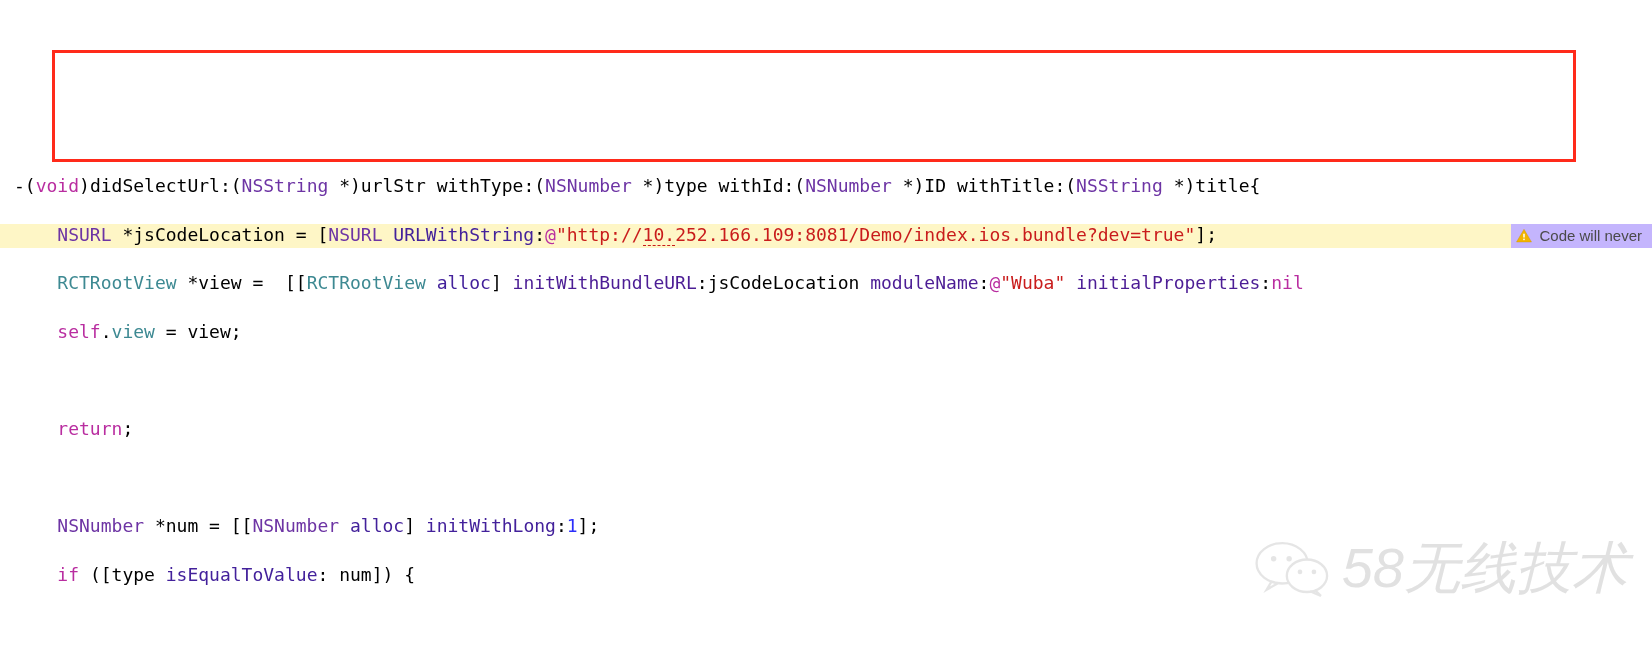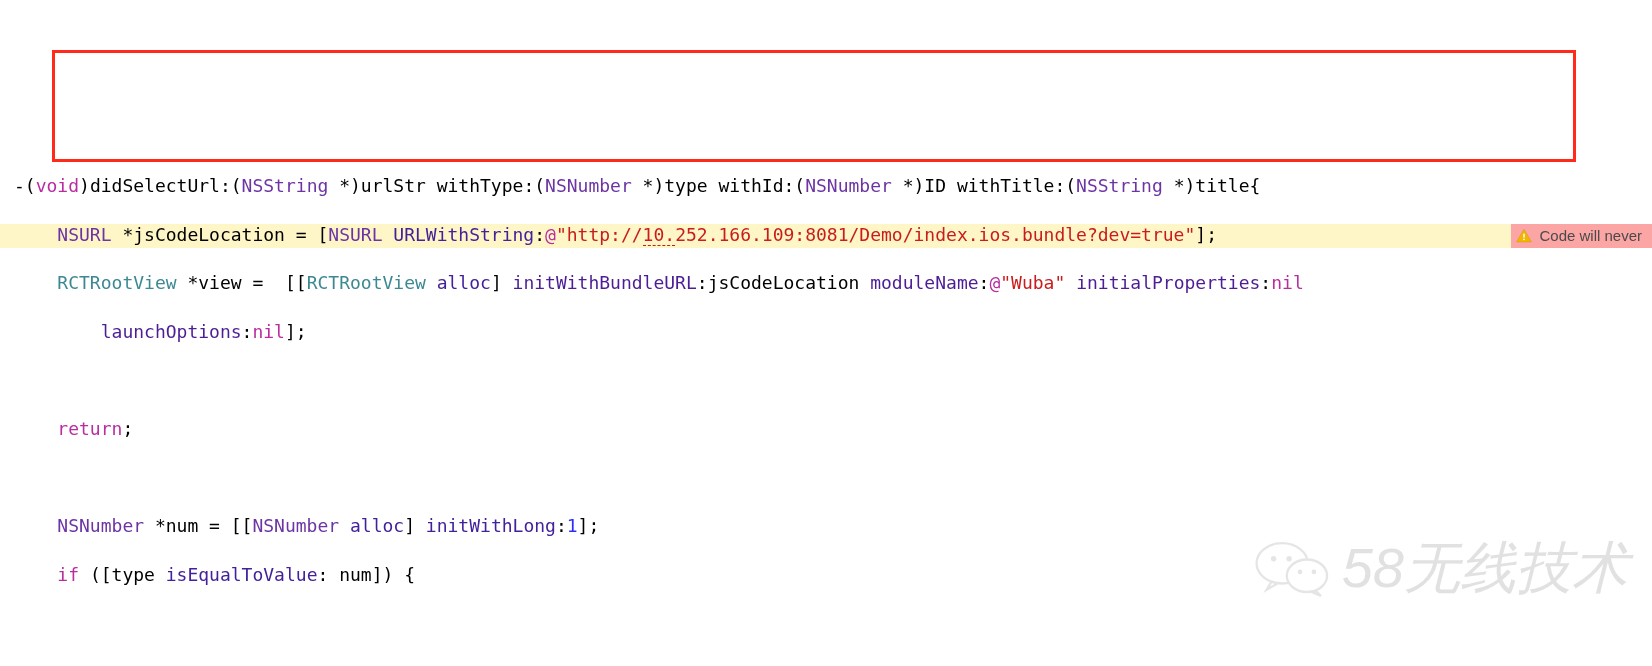--- a/index.html
+++ b/index.html
@@ -43,21 +43,21 @@
     height: 24px;
     background: #fef6c6;
     z-index: 0;
   }
   .warn-badge {
     position: absolute;
     right: 0;
     height: 24px;
     display: flex;
     align-items: center;
-    background: #fca5a5;
+    background: #c4b5fd;
     padding: 0 10px 0 4px;
     font-family: -apple-system, "Helvetica Neue", Arial, sans-serif;
     font-size: 15px;
     color: #4a4a4a;
     z-index: 2;
   }
   .warn-badge svg { margin-right: 6px; }
   .line { position: relative; z-index: 1; }
 
   .watermark {
@@ -81,21 +81,21 @@
 <body>
 
 
 
 <div class="warn-line" style="top:224px;"></div>
 
 <div class="code-area">
 <div class="line"><span>-(</span><span class="kw">void</span><span>)didSelectUrl:(</span><span class="type-sys">NSString</span><span> *)urlStr withType:(</span><span class="type-sys">NSNumber</span><span> *)type withId:(</span><span class="type-sys">NSNumber</span><span> *)ID withTitle:(</span><span class="type-sys">NSString</span><span> *)title{</span></div>
 <div class="line"><span>    </span><span class="type-sys">NSURL</span><span> *jsCodeLocation = [</span><span class="type-sys">NSURL</span><span> </span><span class="method-sys">URLWithString</span><span>:</span><span class="kw">@</span><span class="str">"</span><span class="str">http://</span><span class="str url-underline">10.</span><span class="str">252.166.109:8081/Demo/index.ios.bundle?dev=true"</span><span>];</span></div>
 <div class="line"><span>    </span><span class="type-user">RCTRootView</span><span> *view =  [[</span><span class="type-user">RCTRootView</span><span> </span><span class="method-sys">alloc</span><span>] </span><span class="method">initWithBundleURL</span><span>:jsCodeLocation </span><span class="method">moduleName</span><span>:</span><span class="kw">@</span><span class="str">"Wuba"</span><span> </span><span class="method">initialProperties</span><span>:</span><span class="kw">nil</span></div>
-<div class="line"><span>        </span><span class="method">launchOptions</span><span>:</span><span class="kw">nil</span><span>];</span></div>
+<div class="line"><span>    </span><span class="kw">self</span><span>.</span><span class="prop">view</span><span> = view;</span></div>
 <div class="line"> </div>
 <div class="line"><span>    </span><span class="kw">return</span><span>;</span></div>
 <div class="line"> </div>
 <div class="line"><span>    </span><span class="type-sys">NSNumber</span><span> *num = [[</span><span class="type-sys">NSNumber</span><span> </span><span class="method-sys">alloc</span><span>] </span><span class="method-sys">initWithLong</span><span>:</span><span class="num">1</span><span>];</span></div>
 <div class="line"><span>    </span><span class="kw">if</span><span> ([type </span><span class="method-sys">isEqualToValue</span><span>: num]) {</span></div>
 
 
 
 
 

